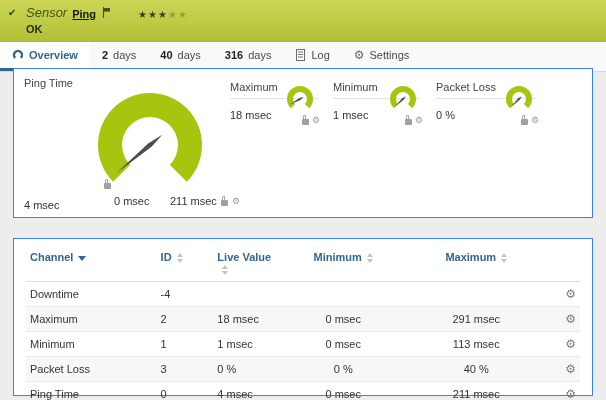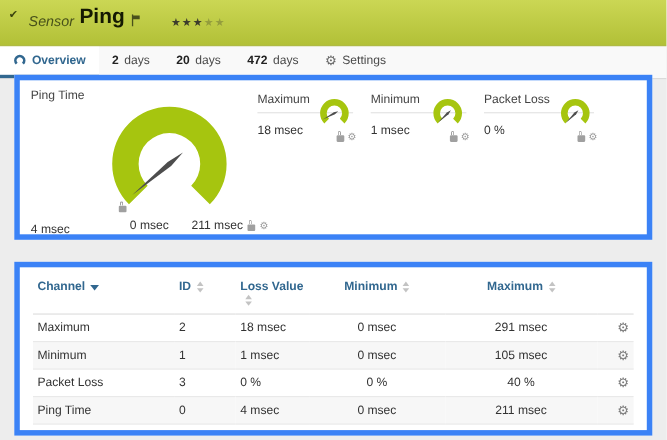--- a/index.html
+++ b/index.html
@@ -5,39 +5,39 @@
   html,body{margin:0;padding:0;}
   .page{position:relative;width:606px;height:400px;background:#ededed;
         font-family:"Liberation Sans",sans-serif;font-size:11px;color:#333;overflow:hidden;}
 
   
   .header{height:42px;background:linear-gradient(var(--header_top),var(--header_bottom));
           position:relative;padding:5px 10px 0 26px;box-sizing:border-box;border-bottom:1px solid #a9b534;}
   .check{position:absolute;left:8px;top:7px;font-size:10px;color:#39420e;}
   .title-line{display:flex;align-items:flex-end;gap:5px;}
   .sensor-word{font-style:italic;font-size:13px;color:#48511a;}
-  .sensor-name{font-weight:bold;font-size:19px;color:#151902;}
+  .sensor-name{font-weight:bold;font-size:11px;color:#151902;text-decoration:underline;}
   .flag{margin-left:1px;margin-top:-6px;}
   .stars{margin-left:22px;font-size:10px;letter-spacing:1px;cursor:pointer;}
   .stars .full{color:#3c3c2c;}
   .stars .dim{color:#3c3c2c;opacity:.32;}
   .status-ok{font-weight:bold;font-size:11px;color:#23300a;margin-top:3px;}
 
   
   .tabs{display:flex;align-items:stretch;height:29px;background:#f9f9f9;border-bottom:1px solid #d6d6d6;}
   .tab{display:flex;align-items:center;gap:5px;padding:0 12px;color:#4a4a4a;cursor:pointer;
        border-bottom:3px solid transparent;box-sizing:border-box;white-space:nowrap;}
   .tab .ticon{color:#6b6b6b;display:inline-flex;}
   .tab.active{background:#fff;border-bottom:3px solid var(--tab_active);color:var(--tab_active);font-weight:bold;}
   .tab.active .ticon{color:var(--tab_active);}
   .tab-num{font-weight:bold;color:#222;}
   .gear-glyph{font-size:12px;line-height:1;color:#5a5a5a;}
 
   
-  .panel{position:absolute;left:13px;right:13px;background:#fff;border:5px solid #3b82f6;box-sizing:border-box;}
+  .panel{position:absolute;left:13px;right:13px;background:#fff;border:1px solid #3b82f6;box-sizing:border-box;}
   #gauge-panel{top:68px;height:150px;}
   #table-panel{top:238px;height:158px;padding:6px 12px;}
   .panel-title{position:absolute;left:10px;top:8px;color:#444;}
 
   
   .big-gauge{position:absolute;left:70px;top:18px;}
   .gauge-minlab{position:absolute;left:100px;top:126px;color:#333;}
   .gauge-maxlab{position:absolute;left:156px;top:126px;color:#333;display:flex;align-items:center;gap:4px;}
   .gauge-value{position:absolute;left:10px;top:130px;color:#333;}
   .arc-lock{position:absolute;left:90px;top:110px;}
@@ -90,42 +90,54 @@
       <span class="flag">
         <svg width="9" height="11" viewBox="0 0 9 11">
             <path d="M1.5 0 V11" stroke="#49511b" stroke-width="1.2"></path>
             <path d="M1.5 1 H8 V4.6 H1.5 Z" fill="#49511b"></path>
           </svg>
       </span>
       <span class="stars">
         <span class="full">★★★</span><span class="dim">★★</span>
       </span>
     </div>
+    <div class="status-ok">OK</div>
   </div>
 
   <div class="tabs">
     <div class="tab active">
       <span class="ticon">
         <svg width="12" height="12" viewBox="0 0 12 12">
             <path d="M3.17 8.83 A4 4 0 1 1 8.83 8.83" fill="none" stroke="currentColor" stroke-width="2.4"></path>
           </svg>
       </span>
       <span>Overview</span>
     </div>
     <div class="tab">
       <span class="tab-num">2</span>
       <span>days</span>
     </div>
     <div class="tab">
-      <span class="tab-num">20</span>
+      <span class="tab-num">40</span>
       <span>days</span>
     </div>
     <div class="tab">
-      <span class="tab-num">472</span>
+      <span class="tab-num">316</span>
       <span>days</span>
+    </div>
+    <div class="tab">
+      <span class="ticon">
+        <svg width="11" height="12" viewBox="0 0 11 12">
+            <rect x="1.5" y="0.5" width="8" height="11" fill="#fff" stroke="#6b6b6b"></rect>
+            <line x1="3" y1="3" x2="8" y2="3" stroke="#6b6b6b"></line>
+            <line x1="3" y1="5.5" x2="8" y2="5.5" stroke="#6b6b6b"></line>
+            <line x1="3" y1="8" x2="8" y2="8" stroke="#6b6b6b"></line>
+          </svg>
+      </span>
+      <span>Log</span>
     </div>
     <div class="tab">
       <span class="ticon gear-glyph">⚙</span>
       <span>Settings</span>
     </div>
   </div>
 
   <div class="panel" id="gauge-panel">
     <div class="panel-title">Ping Time</div>
 
@@ -182,41 +194,49 @@
       </div>
     </div>
   </div>
 
   <div class="panel" id="table-panel">
     <table>
       <thead>
         <tr>
           <th class="w-ch"><span>Channel</span><span class="caret"></span></th>
           <th class="w-id"><span>ID</span><span class="sort"><i class="up"></i><i class="dn"></i></span></th>
-          <th class="w-last"><span>Loss Value</span><span class="sort"><i class="up"></i><i class="dn"></i></span></th>
+          <th class="w-last"><span>Live Value</span><span class="sort"><i class="up"></i><i class="dn"></i></span></th>
           <th class="w-min"><span>Minimum</span><span class="sort"><i class="up"></i><i class="dn"></i></span></th>
           <th class="w-max"><span>Maximum</span><span class="sort"><i class="up"></i><i class="dn"></i></span></th>
           <th class="w-gear"></th>
         </tr>
       </thead>
       <tbody>
+        <tr>
+          <td class="w-ch">Downtime</td>
+          <td class="w-id">-4</td>
+          <td class="w-last"></td>
+          <td class="w-min"></td>
+          <td class="w-max"></td>
+          <td class="w-gear"><span>⚙</span></td>
+        </tr>
         <tr>
           <td class="w-ch">Maximum</td>
           <td class="w-id">2</td>
           <td class="w-last">18 msec</td>
           <td class="w-min">0 msec</td>
           <td class="w-max">291 msec</td>
           <td class="w-gear"><span>⚙</span></td>
         </tr>
         <tr>
           <td class="w-ch">Minimum</td>
           <td class="w-id">1</td>
           <td class="w-last">1 msec</td>
           <td class="w-min">0 msec</td>
-          <td class="w-max">105 msec</td>
+          <td class="w-max">113 msec</td>
           <td class="w-gear"><span>⚙</span></td>
         </tr>
         <tr>
           <td class="w-ch">Packet Loss</td>
           <td class="w-id">3</td>
           <td class="w-last">0 %</td>
           <td class="w-min">0 %</td>
           <td class="w-max">40 %</td>
           <td class="w-gear"><span>⚙</span></td>
         </tr>

